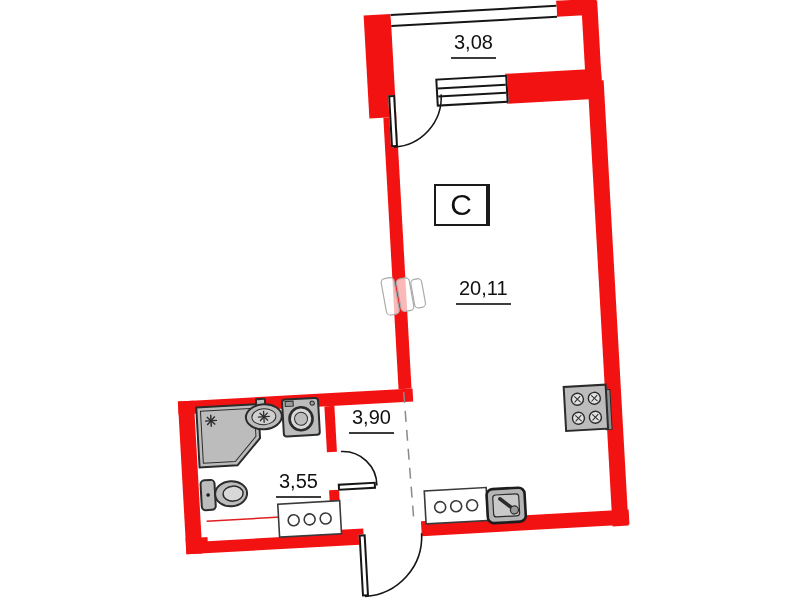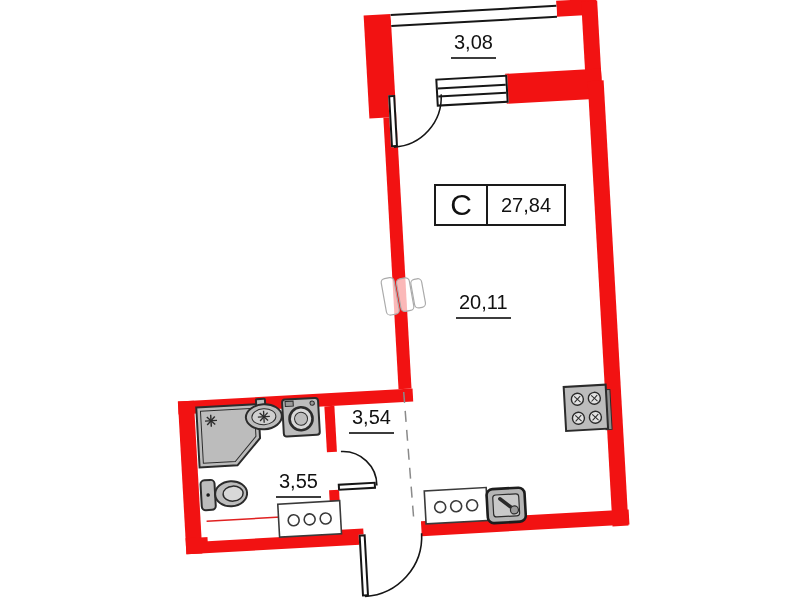--- a/index.html
+++ b/index.html
@@ -156,23 +156,22 @@
         </g>
       </g>
     </svg>
   </div>
 
   <div class="labels">
     <div class="area-label" style="left:451px;top:31px;">3,08</div>
 
     <div class="unit-box">
       <div class="cell cell-type">С</div>
-      <div class="cell cell-area">27,84</div>
     </div>
 
-    <div class="area-label" style="left:456px;top:277px;margin-top:14px;">20,11</div>
+    <div class="area-label" style="left:456px;top:277px;">20,11</div>
 
-    <div class="area-label" style="left:349px;top:406px;">3,54</div>
+    <div class="area-label" style="left:349px;top:406px;">3,90</div>
 
     <div class="area-label" style="left:252px;top:470px;margin-left:24px;">3,55</div>
   </div>
 
 </div>
 
 </body></html>

